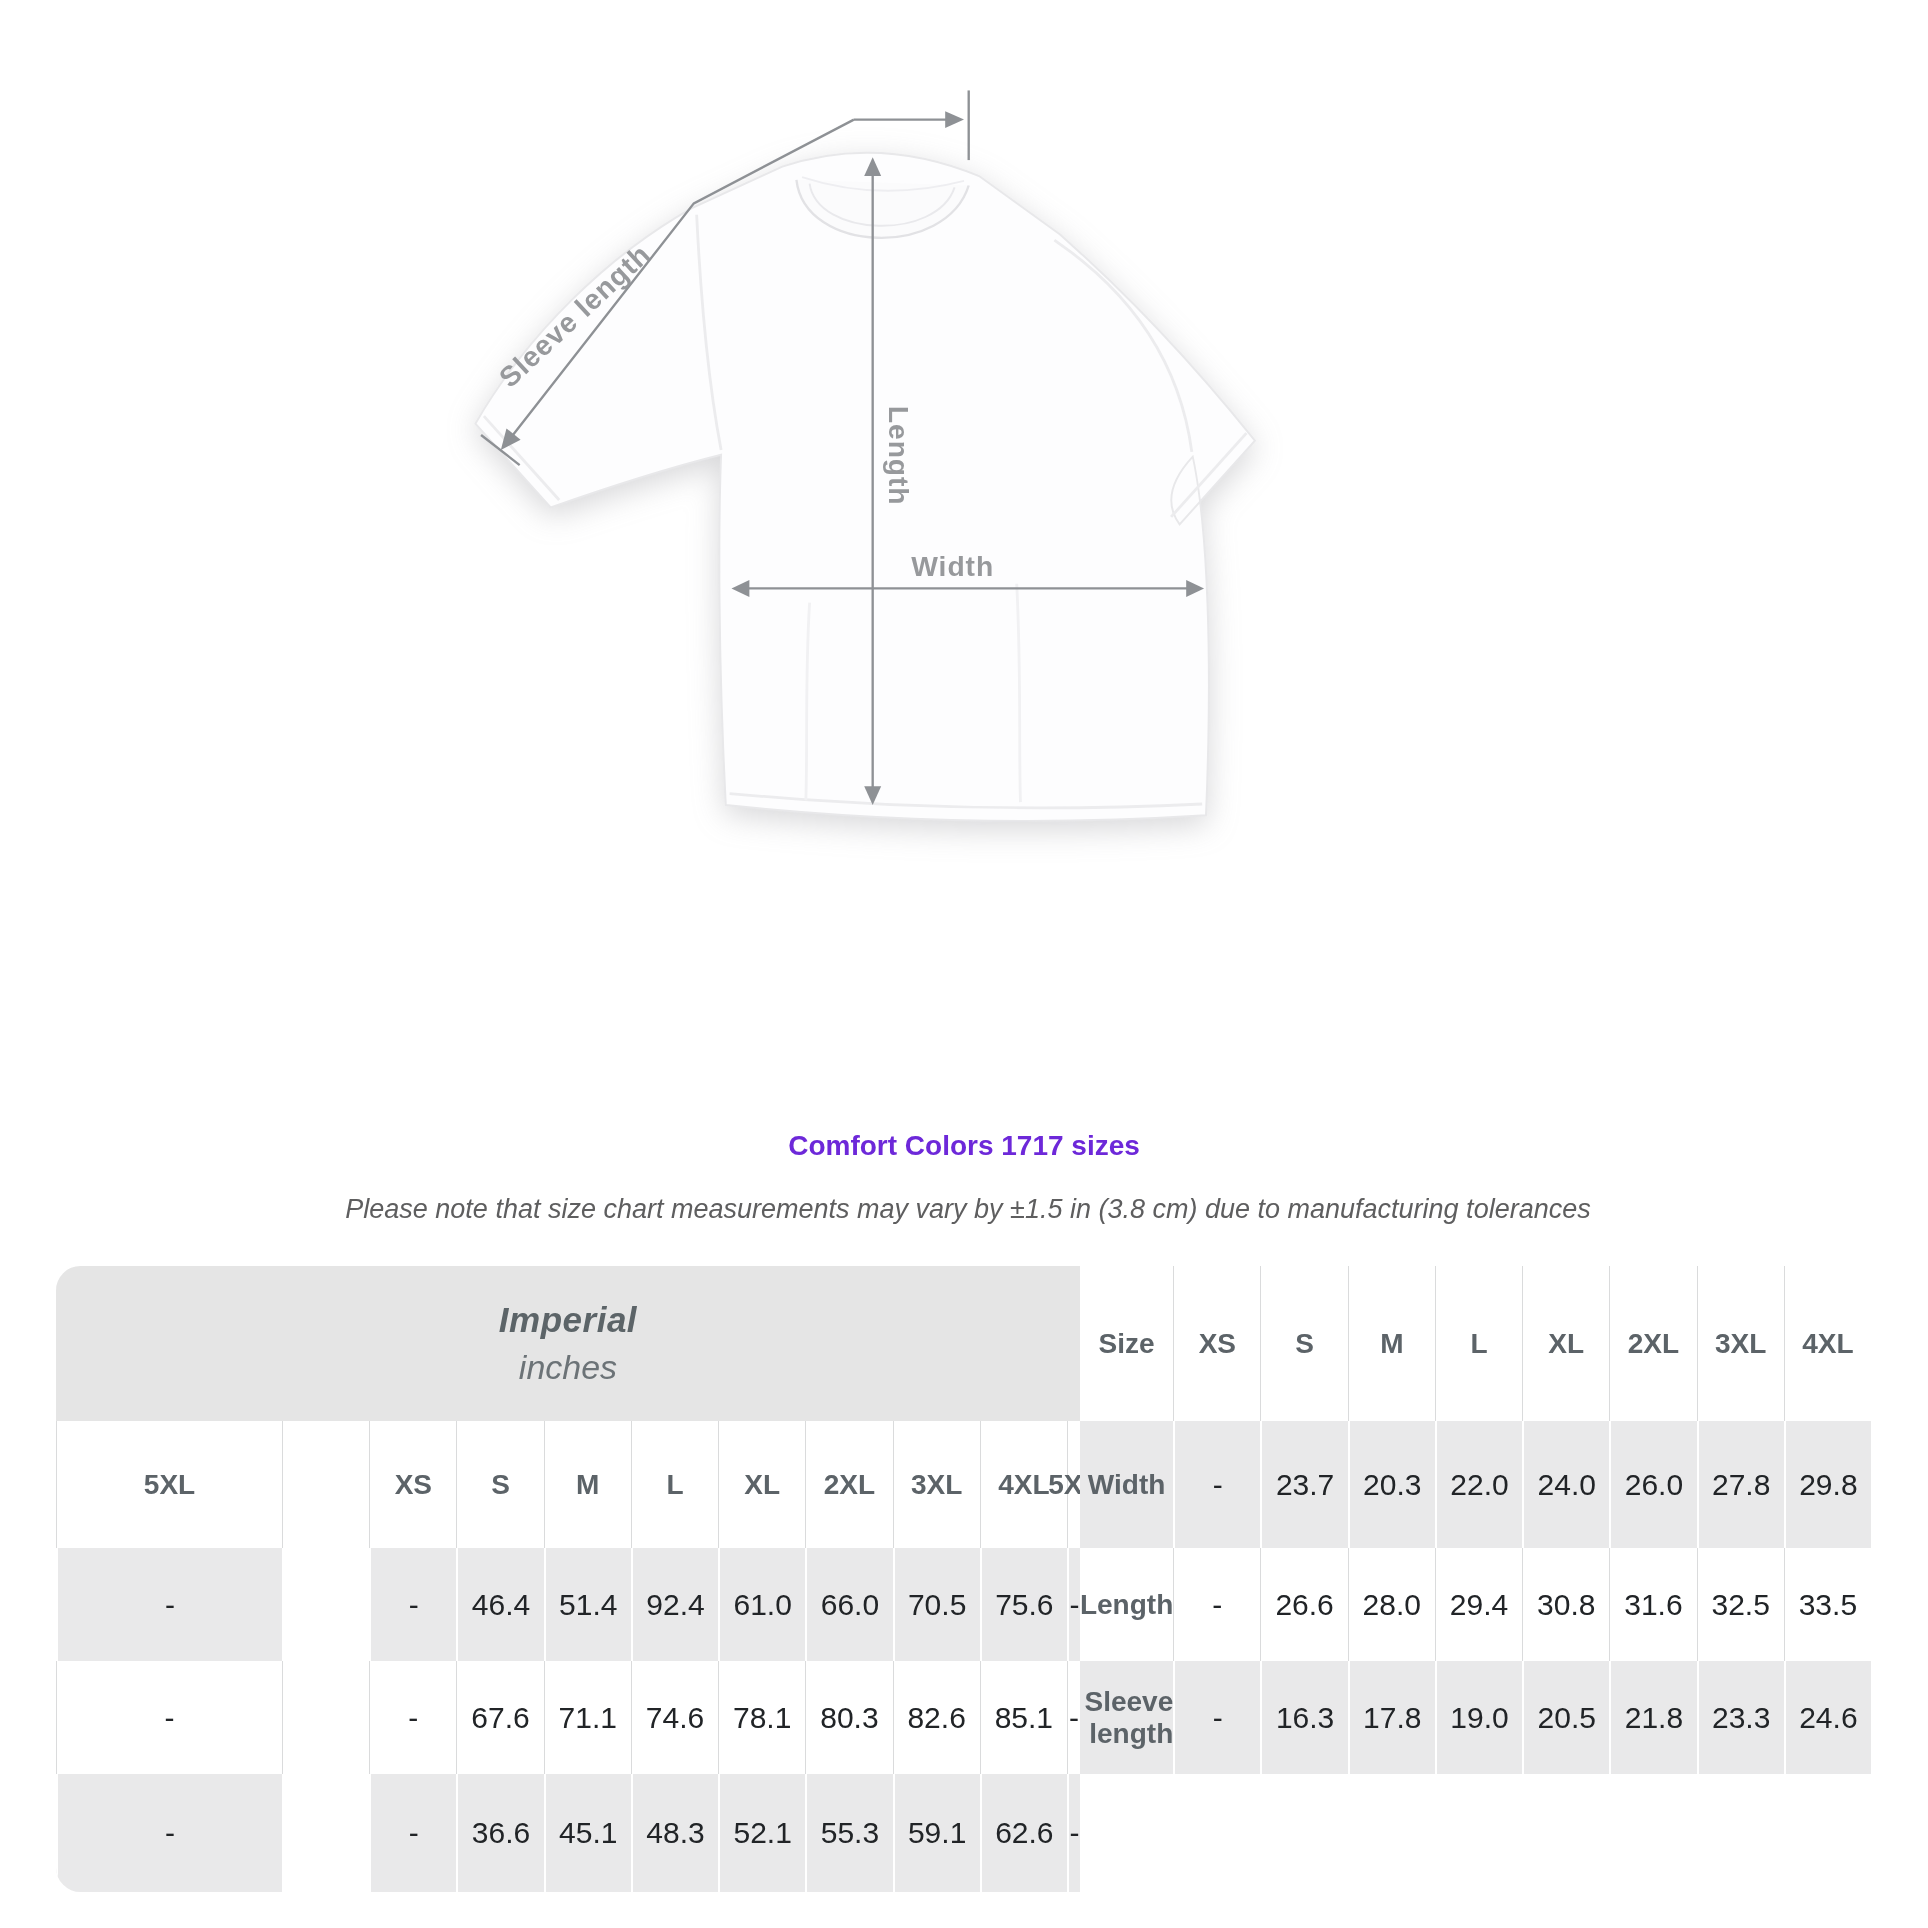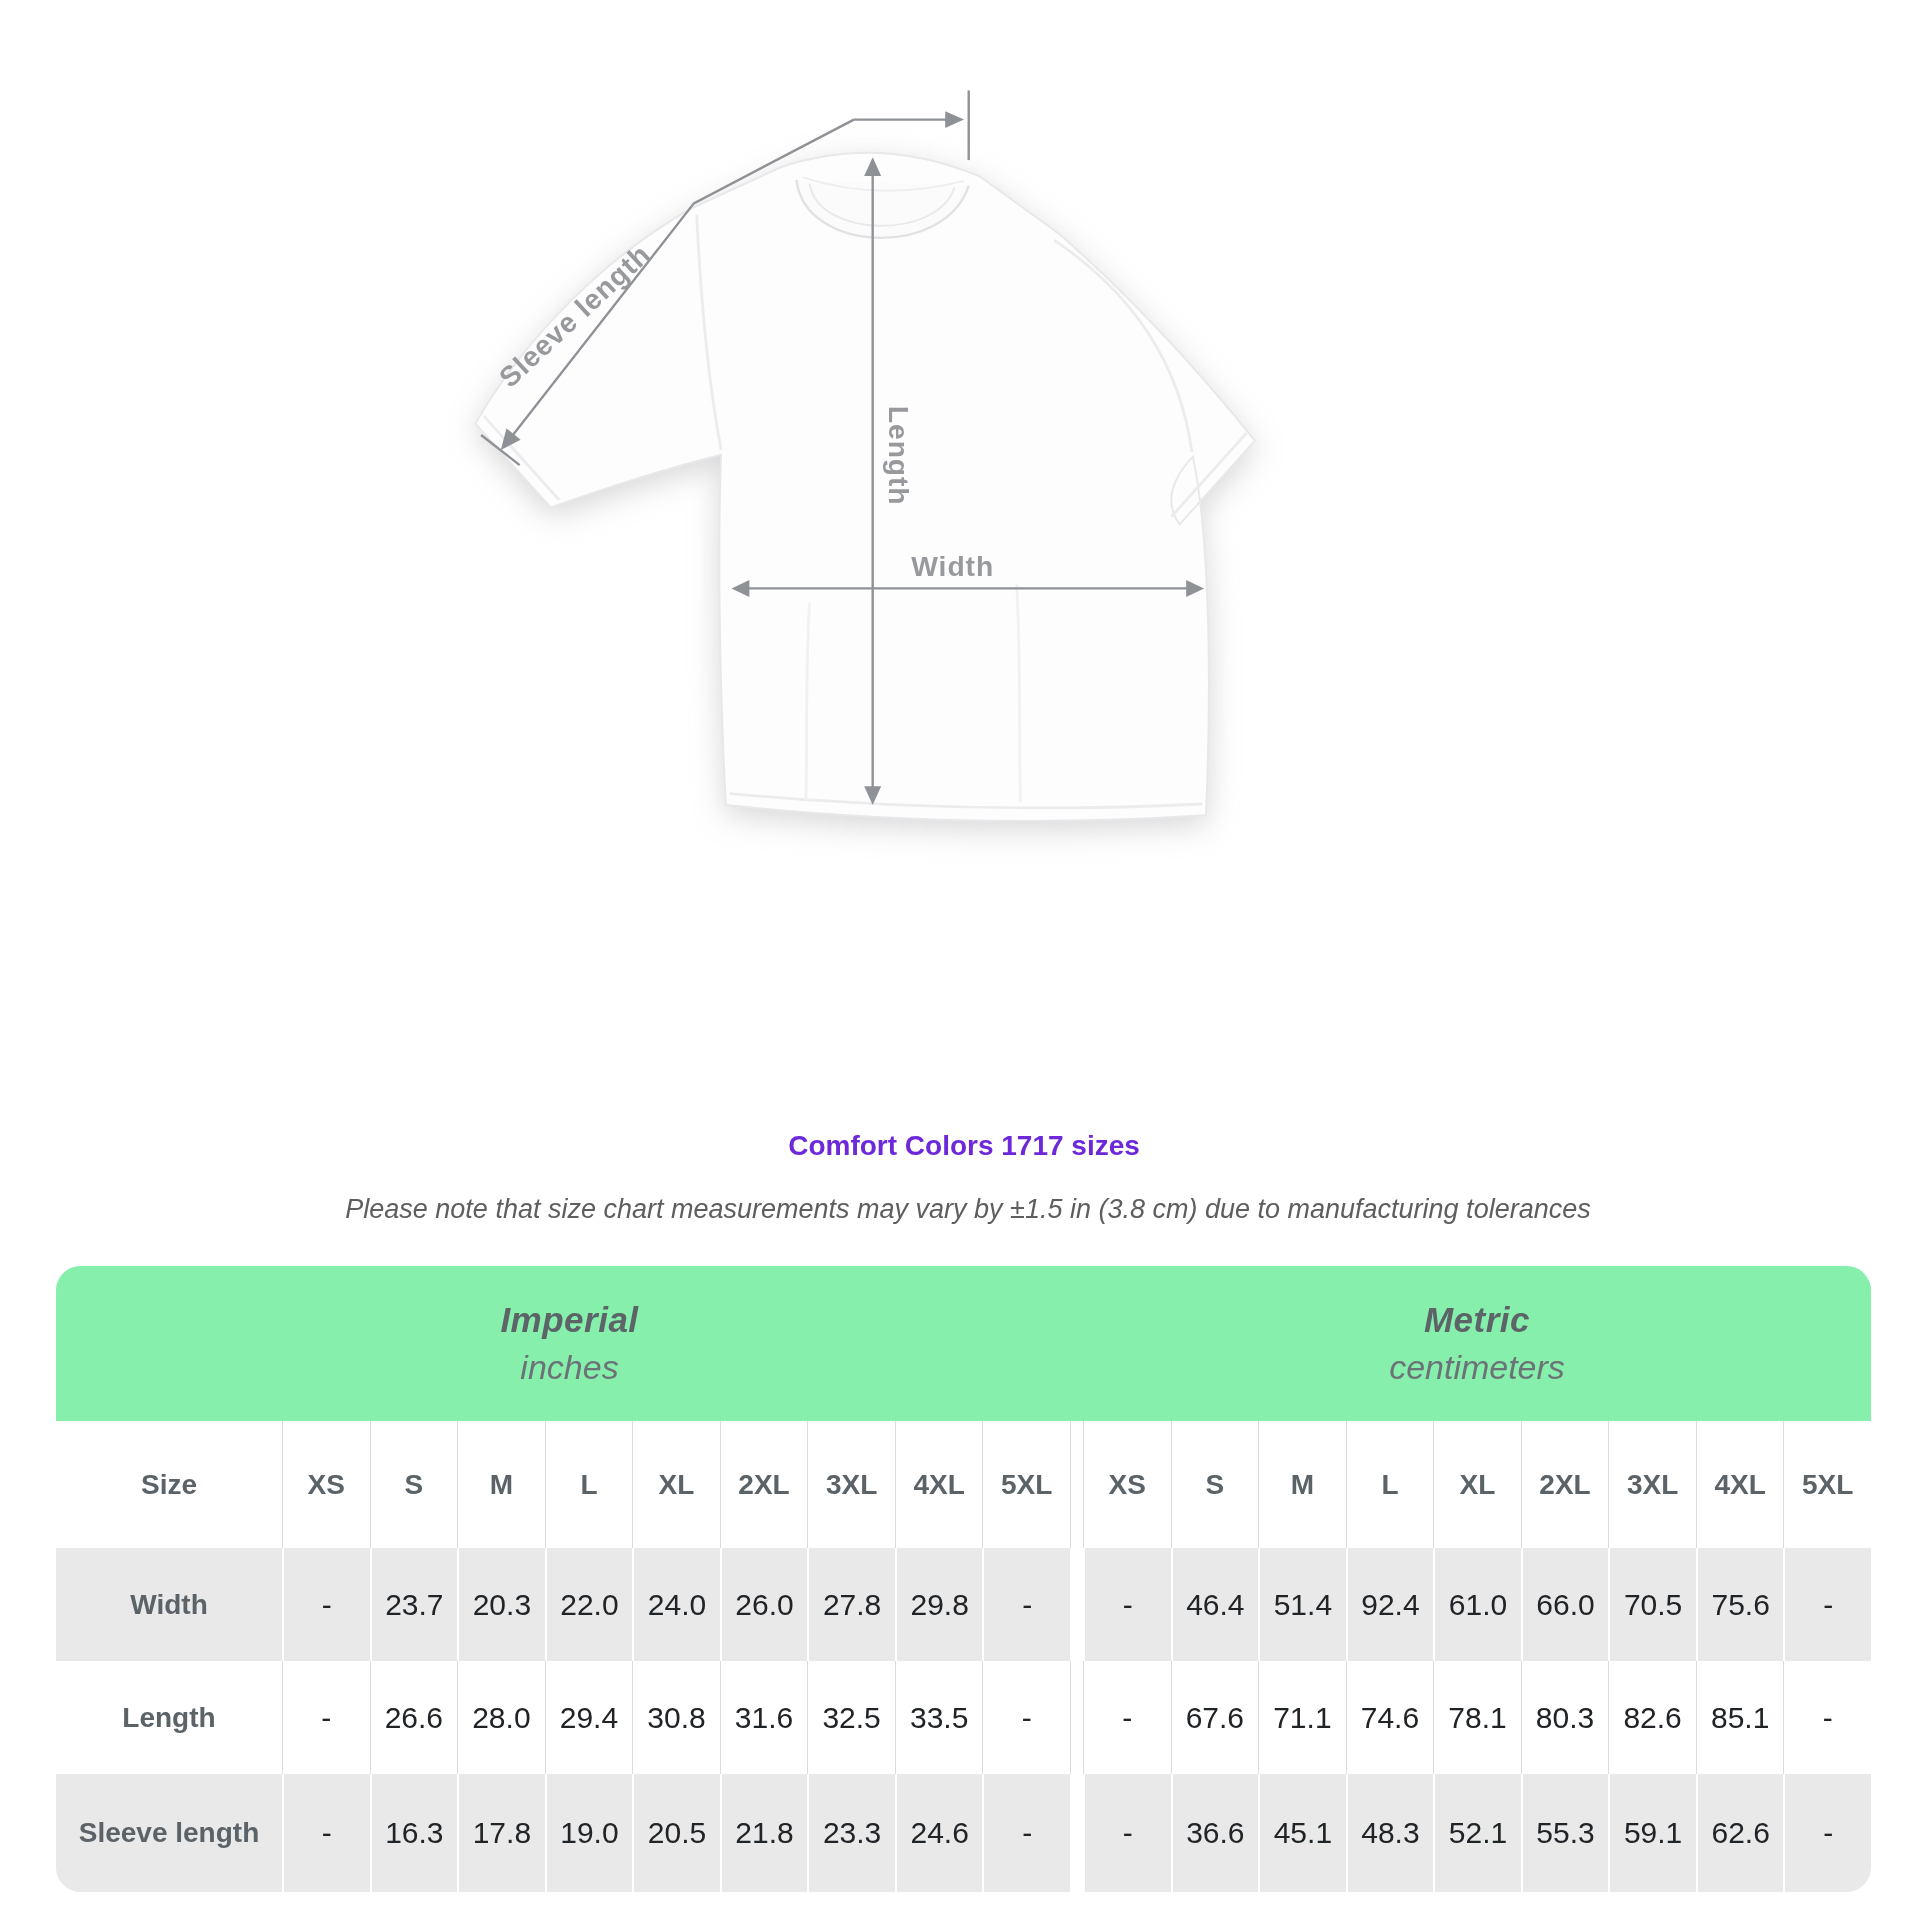--- a/index.html
+++ b/index.html
@@ -14,21 +14,21 @@
   .page-title{position:absolute;left:0;top:1130px;width:1928px;margin:0;
               text-align:center;font-size:28px;font-weight:bold;color:#6d28d9;}
   .page-subtitle{position:absolute;left:4px;top:1194px;width:1928px;margin:0;
               text-align:center;font-size:27px;font-style:italic;color:#5e5e5f;}
 
   
   .size-table{position:absolute;left:56px;top:1266px;width:1815px;height:626px;
               border-radius:24.5px;overflow:hidden;display:grid;
               grid-template-columns:226px repeat(9,1fr) 13px repeat(9,1fr);
               grid-template-rows:155px 127px 113px 113px 1fr;}
-  .band{background:#86efac;display:flex;flex-direction:column;align-items:center;
+  .band{background:#e5e5e5;display:flex;flex-direction:column;align-items:center;
         justify-content:center;gap:7.5px;}
   .band.left{grid-column:1/12;grid-row:1;}
   .band.right{grid-column:12/21;grid-row:1;}
   .band-title{font-size:35px;font-weight:bold;font-style:italic;color:#5c6468;letter-spacing:0.5px;}
   .band-unit{font-size:34px;font-style:italic;color:#6c7377;}
 
   .cell{display:flex;align-items:center;justify-content:center;
         font-size:30px;color:#212427;background:#fff;}
   .hdr{font-weight:bold;font-size:28px;color:#5c6368;border-left:1.9px solid #dadbdc;}
   .first{border-left:none !important;text-align:right;}
@@ -92,24 +92,20 @@
 </svg>
 
 <h1 class="page-title">Comfort Colors 1717 sizes</h1>
 <p class="page-subtitle">Please note that size chart measurements may vary by ±1.5 in (3.8 cm) due to manufacturing tolerances</p>
 
 <div class="size-table">
 
   <div class="band left">
     <div class="band-title">Imperial</div>
     <div class="band-unit">inches</div>
-  </div>
-  <div class="band right">
-    <div class="band-title">Metric</div>
-    <div class="band-unit">centimeters</div>
   </div>
 
   <div class="cell hdr first">Size</div>
   <div class="cell hdr">XS</div>
   <div class="cell hdr">S</div>
   <div class="cell hdr">M</div>
   <div class="cell hdr">L</div>
   <div class="cell hdr">XL</div>
   <div class="cell hdr">2XL</div>
   <div class="cell hdr">3XL</div>

